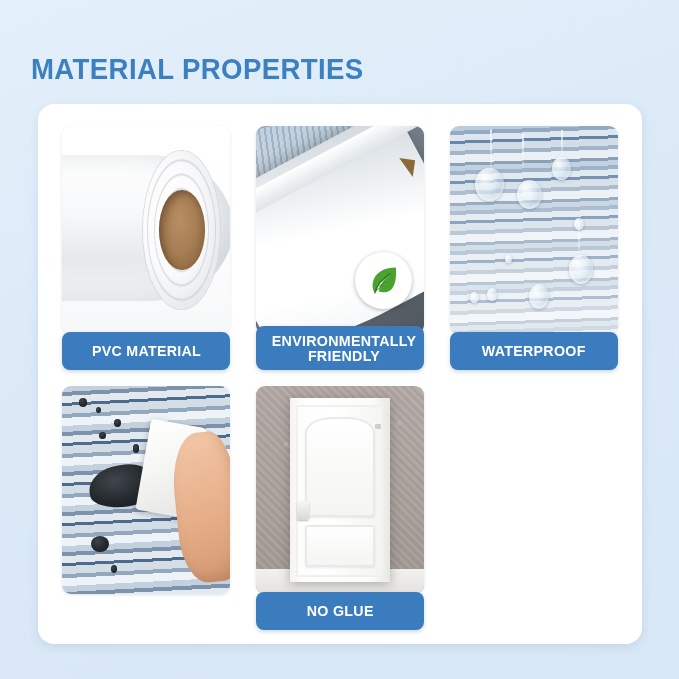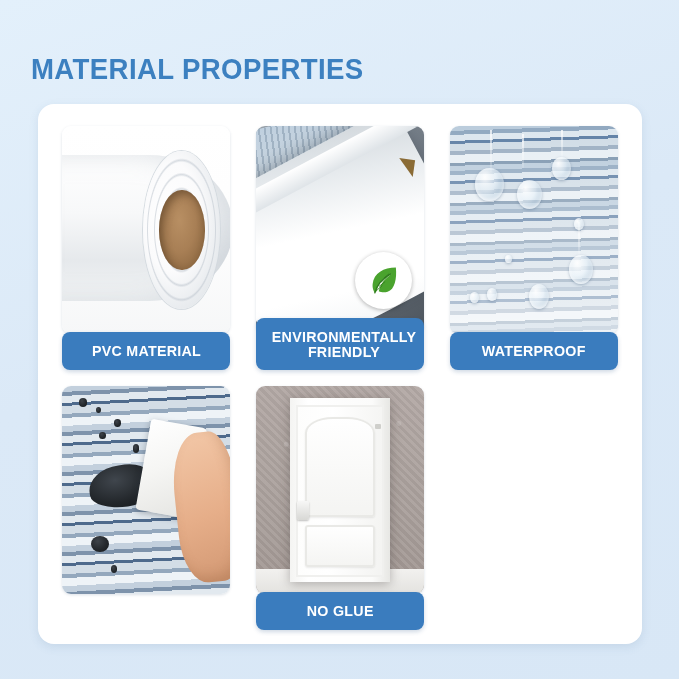--- a/index.html
+++ b/index.html
@@ -109,21 +109,21 @@
     letter-spacing: 0.3px;
     display: flex;
     align-items: center;
     justify-content: center;
     text-align: center;
     line-height: 1.02;
     box-shadow: 0 2px 4px rgba(40,80,130,0.22);
     z-index: 3;
   }
   .label.two-line {
-    height: 52px;
+    height: 44px;
     font-size: 15px;
     line-height: 1.0;
     padding-left: 8px;
   }
   .label span { display: block; transform: scaleX(0.95); }
 
   
 
   
   .art-roll {

